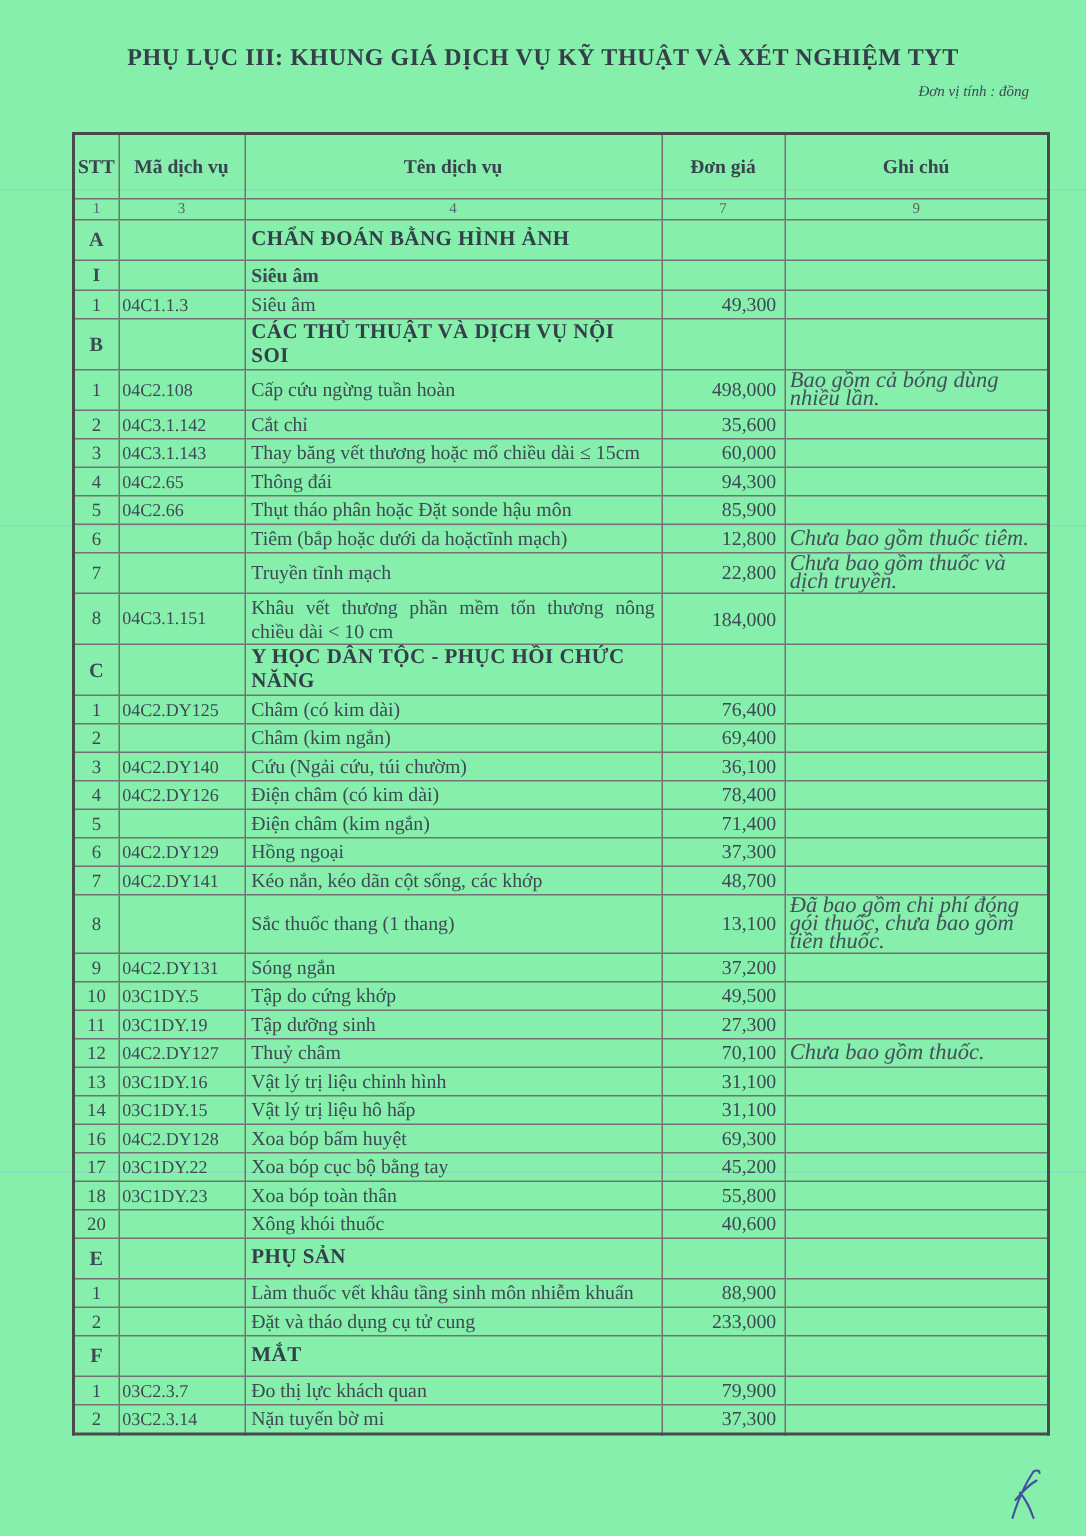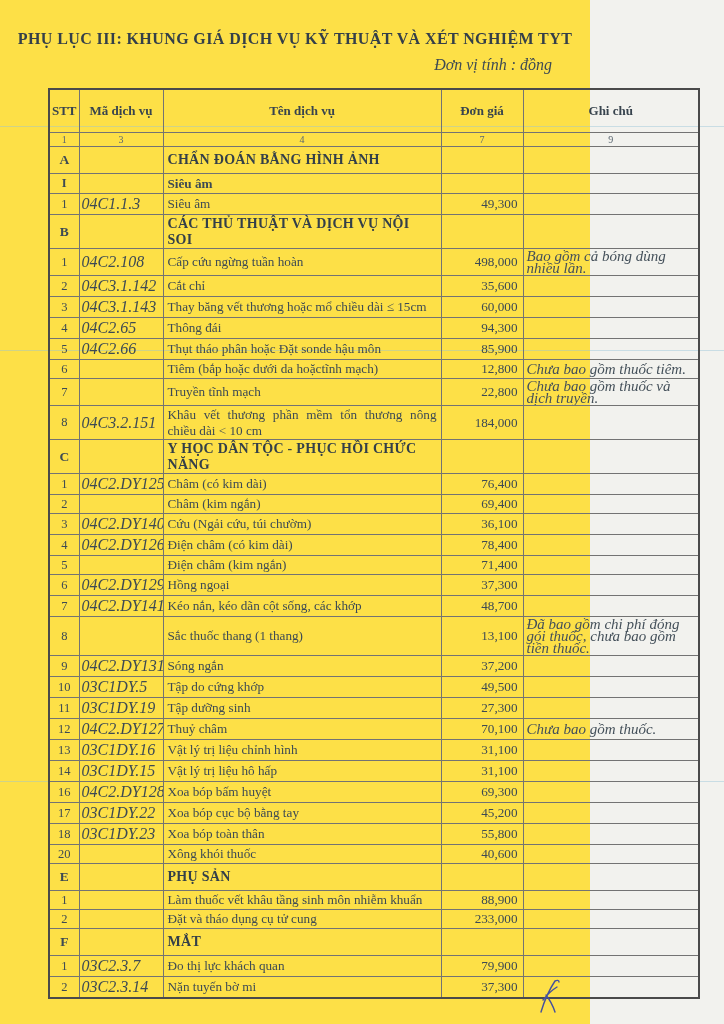--- a/index.html
+++ b/index.html
@@ -5,36 +5,36 @@
   html, body { margin: 0; padding: 0; }
   body {
     width: 724px; height: 1024px;
     background: #f2f2ee;
     font-family: "Liberation Serif", "DejaVu Serif", serif;
     color: #3d4a54;
     overflow: hidden;
   }
   .page {
     position: relative;
-    width: 590px; height: 1024px;
-    background: #fde047;
+    width: 724px; height: 1024px;
+    background: #86efac;
   }
   .doc-title {
     padding-top: 30px;
     text-align: center;
     font-weight: bold;
     font-size: 16px;
     letter-spacing: 0.4px;
     color: #343f49;
   }
   .unit-note {
     position: absolute;
     top: 56px; right: 38px;
     font-style: italic;
-    font-size: 16px;
+    font-size: 10px;
     color: #3d4a54;
   }
   table.price-table {
     position: absolute;
     top: 88px; left: 36px;
     width: 650px;
     border-collapse: collapse;
     table-layout: fixed;
     border: 2px solid #4a4a4a;
     margin-left: 12px;
@@ -64,24 +64,23 @@
     color: #5a6670;
     padding: 0;
   }
   tbody td { padding: 1px 4px; }
   td.stt {
     text-align: center;
     font-size: 12.5px;
     padding: 1px 1px;
   }
   td.code {
-    font-size: 16px;
+    font-size: 12px;
     padding: 1px 2px;
     white-space: nowrap;
-    font-style: italic;
   }
   td.name {
     font-size: 13.2px;
     line-height: 15.5px;
   }
   td.name.justify { text-align: justify; }
   td.price {
     text-align: right;
     font-size: 13.2px;
     padding-right: 5px;
@@ -234,21 +233,21 @@
     </tr>
         <tr>
       <td class="stt">7</td>
       <td class="code"></td>
       <td class="name">Truyền tĩnh mạch</td>
       <td class="price">22,800</td>
       <td class="note">Chưa bao gồm thuốc và dịch truyền.</td>
     </tr>
         <tr>
       <td class="stt">8</td>
-      <td class="code">04C3.2.151</td>
+      <td class="code">04C3.1.151</td>
       <td class="name justify">Khâu vết thương phần mềm tổn thương nông chiều dài &lt; 10 cm</td>
       <td class="price">184,000</td>
       <td class="note"></td>
     </tr>
         <tr class="section">
       <td class="stt">C</td>
       <td class="code"></td>
       <td class="name">Y HỌC DÂN TỘC - PHỤC HỒI CHỨC NĂNG</td>
       <td class="price"></td>
       <td class="note"></td>

